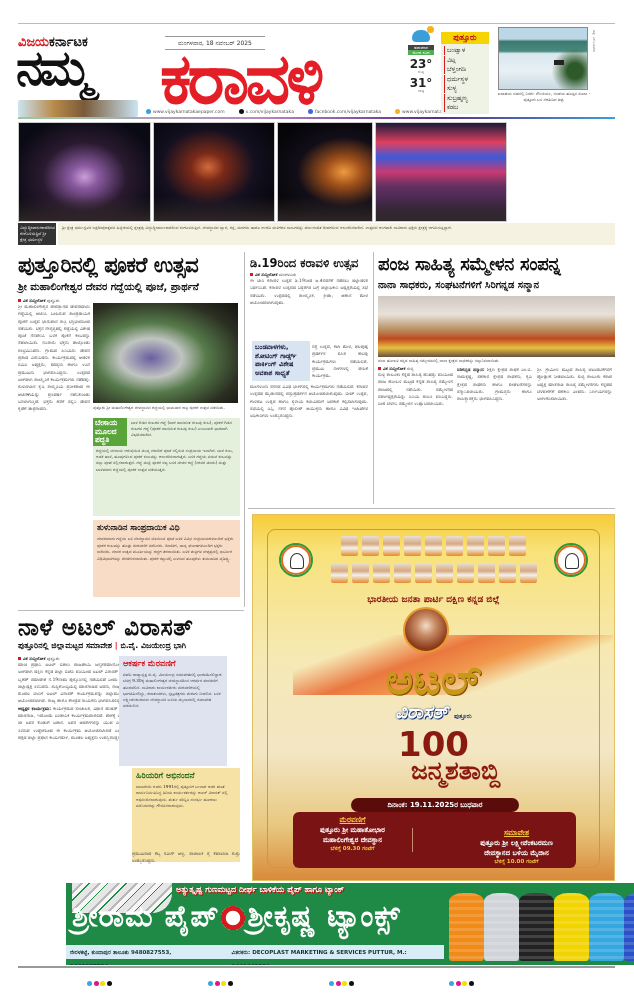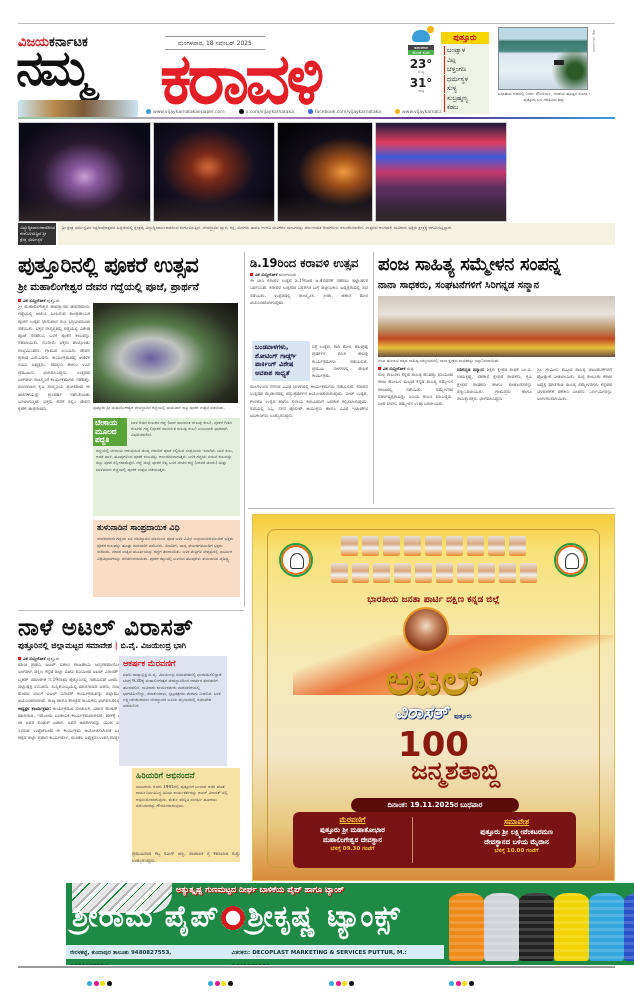--- a/index.html
+++ b/index.html
@@ -94,21 +94,21 @@
   .ad-org { position: absolute; left: 0; right: 0; top: 79px; text-align: center; font-size: 9px; font-weight: bold; color: #8a1010; }
   .atal-circle { position: absolute; left: 150px; top: 92px; width: 46px; height: 46px; border-radius: 50%; background: radial-gradient(circle at 50% 40%,#f2dcc6 0%,#c88a64 30%,#8a3a1a 70%); border: 2px solid #e89a2a; }
   .flag-swoosh { position: absolute; left: 40px; top: 120px; width: 320px; height: 60px; background: linear-gradient(160deg,transparent 20%,#e8642a 40%,#f08a3a 55%,transparent 70%); opacity: 0.85; }
   .atal-title { position: absolute; left: 0; right: 0; top: 140px; text-align: center; font-size: 42px; font-weight: 900; color: #c8981a; text-shadow: 1px 1px 0 #7a4a08; }
   .virasat { position: absolute; left: 0; right: 0; top: 186px; text-align: center; font-size: 18px; font-style: italic; font-weight: bold; color: #fff; text-shadow: 0 0 2px #1a3a7a, 1px 1px 0 #1a3a7a; }
   .hundred { position: absolute; left: 0; right: 0; top: 212px; text-align: center; font-size: 34px; font-weight: 900; color: #8a1a10; line-height: 1; }
   .janma { position: absolute; left: 0; right: 0; top: 243px; text-align: center; font-size: 25px; font-weight: 900; color: #8a1a10; line-height: 1; margin-left: 44px; }
   .datebar { position: absolute; left: 98px; top: 283px; width: 168px; height: 14px; background: #5a0c0a; border-radius: 7px; color: #fff; font-size: 7px; font-weight: bold; text-align: center; line-height: 14px; }
   .venue-box { position: absolute; left: 40px; top: 297px; width: 283px; height: 56px; background: #7a1414; border-radius: 6px; display: flex; }
   .venue { flex: 1; text-align: center; padding-top: 3px; }
-  .venue + .venue { border-left: 1px solid #c88a6a; margin: 5px 0; padding-top: 0; padding-left: 44px; }
+  .venue + .venue { border-left: 1px solid #c88a6a; margin: 16px 0; padding-top: 0; padding-left: 44px; }
   .venue-title { font-size: 7.5px; font-weight: bold; color: #f6c23a; text-decoration: underline; }
   .venue-line { font-size: 6.8px; font-weight: bold; color: #fff; line-height: 10px; }
   .venue-time { font-size: 5.5px; color: #f6c23a; font-weight: bold; }
 
   
   .h4 { left: 18px; top: 614px; font-size: 23px; font-weight: bold; color: #111; white-space: nowrap; letter-spacing: 0.5px; }
   .h4sub { left: 18px; top: 641px; font-size: 7.8px; font-weight: bold; color: #111; white-space: nowrap; }
   .h4sub .bar { color: #d71920; }
   .s4-col { left: 18px; top: 656px; width: 110px; }
   .lav-box { left: 119px; top: 656px; width: 108px; height: 110px; background: #dfe2ef; padding: 3px 4px; }

